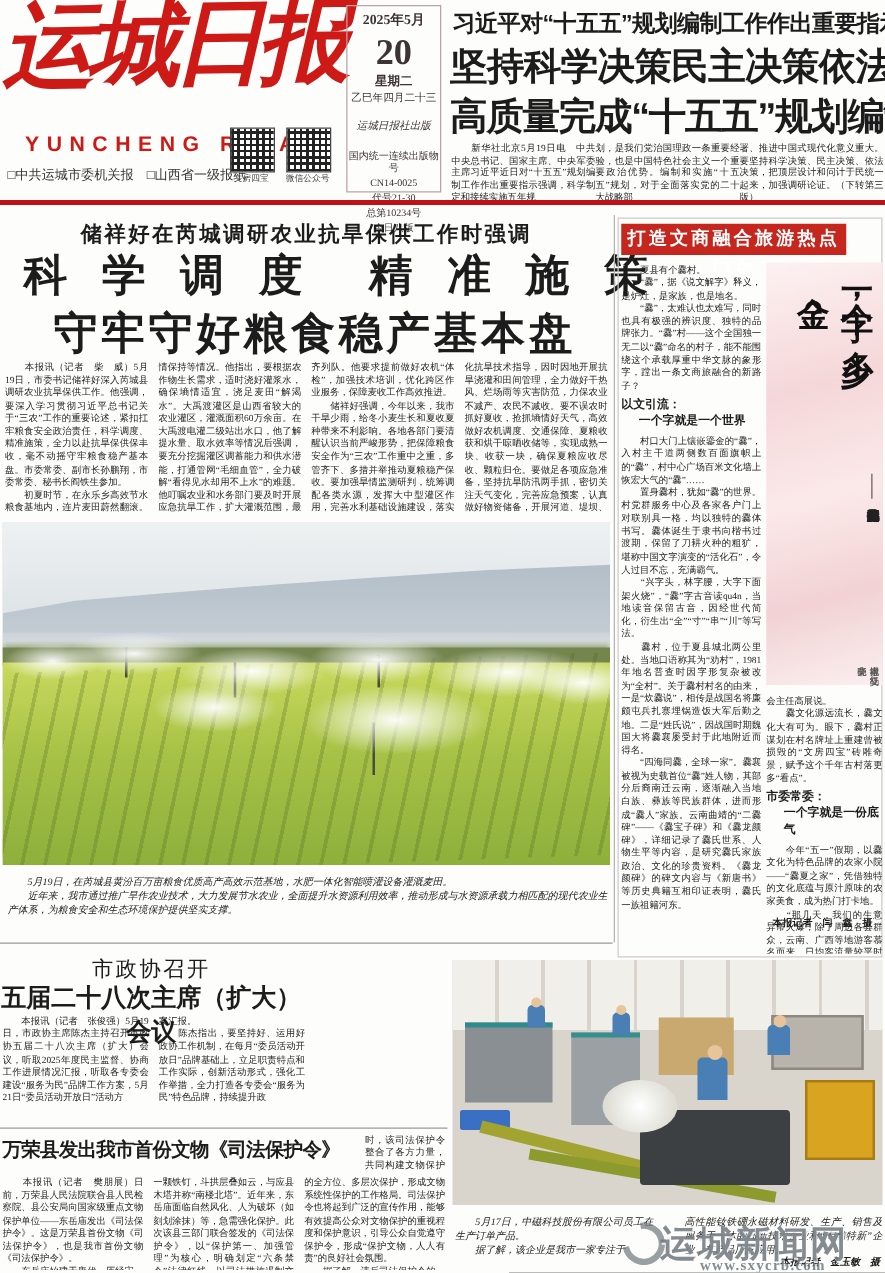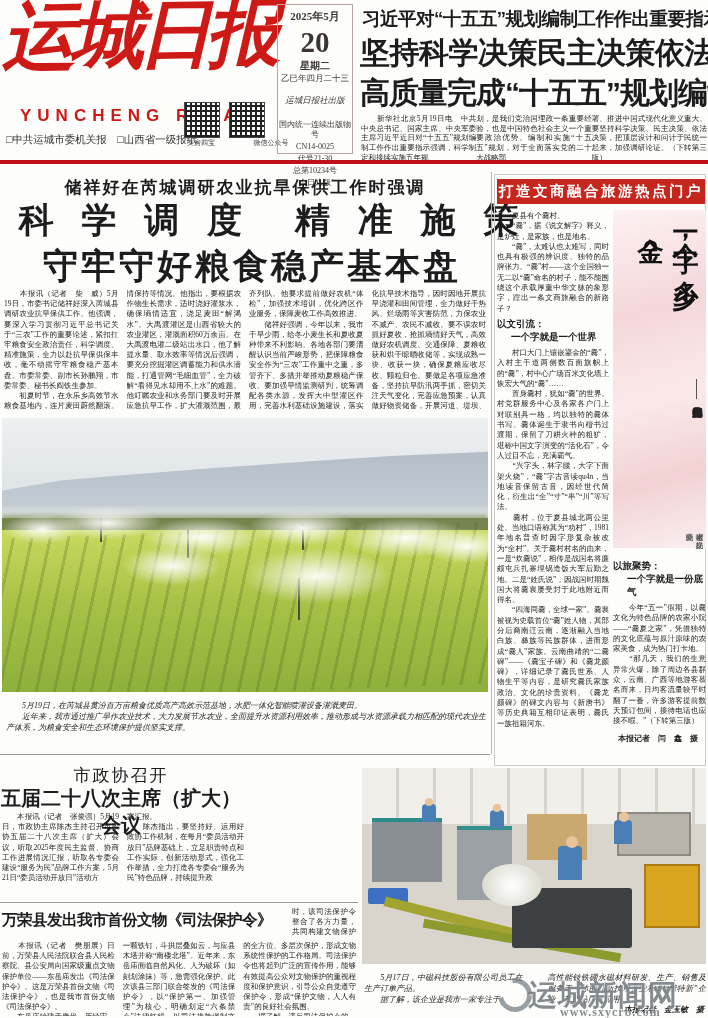--- a/index.html
+++ b/index.html
@@ -57,21 +57,21 @@
   .p1-rows{left:-40px;top:112px;width:580px;height:162px;opacity:.55;
            background:repeating-linear-gradient(104deg,rgba(77,96,30,0) 0 15px,rgba(77,96,30,.45) 15px 18px);
            transform:rotate(-2deg);}
   .mist{position:absolute;background:radial-gradient(ellipse at center,rgba(255,255,255,.95),rgba(255,255,255,0) 70%);}
   .post{position:absolute;width:2px;background:#4c4c3c;}
   
   .caption1{left:6px;top:700px;width:480px;height:46px;font-size:8px;line-height:11px;font-style:italic;overflow:hidden;}
   .cap-credit{right:10px;top:733px;font-size:8px;font-weight:700;}
   
   .side-frame{left:494px;top:174px;width:212px;height:592px;border:1px solid #cfcaca;box-sizing:border-box;}
-  .side-banner{left:497px;top:179px;width:208px;height:25px;background:#c5271e;color:#fff;
+  .side-banner{left:497px;top:179px;width:180px;height:25px;background:#c5271e;color:#fff;
                text-align:center;line-height:25px;font-size:14.5px;font-weight:700;letter-spacing:2.5px;}
   .side-left{left:497px;top:211px;width:112px;height:552px;font-size:7.5px;line-height:10.3px;overflow:hidden;}
   .side-sub{font-weight:700;font-size:9.5px;line-height:13px;margin:4px 0 4px 0;}
   .side-sub .s2{padding-left:14px;}
   .pinkbox{left:613px;top:210px;width:93px;height:338px;
            background:linear-gradient(165deg,#fdf1f1 0%,#f5d7d9 30%,#fbe9e9 55%,#f2d2d4 78%,#fbefef 100%);
            writing-mode:vertical-rl;display:flex;justify-content:flex-start;padding:8px 2px;box-sizing:border-box;}
   .v-title{font-size:26px;font-weight:900;letter-spacing:4px;color:#111;
            font-family:"Liberation Sans","DejaVu Sans",sans-serif;}
   .v-sub{font-size:10px;font-weight:700;color:#222;margin-top:88px;margin-left:4px;}
@@ -113,21 +113,21 @@
 
 <div class="page">
 
   <div class="abs mast-title">运城日报</div>
   <div class="abs pinyin sans">YUNCHENG  RIBAO</div>
   <div class="abs affil">□中共运城市委机关报　□山西省一级报纸</div>
 
   <div class="abs qr" style="left:184px;top:102px;"></div>
   <div class="abs qr-label" style="left:181px;top:138px;">文房四宝</div>
   <div class="abs qr" style="left:229px;top:102px;"></div>
-  <div class="abs qr-label" style="left:226px;top:138px;margin-left:25px;">微信公众号</div>
+  <div class="abs qr-label" style="left:226px;top:138px;">微信公众号</div>
 
   <div class="abs datebox">
     <div class="d-ym">2025年5月</div>
     <div class="d-day">20</div>
     <div class="d-week">星期二</div>
     <div class="d-lunar">乙巳年四月二十三</div>
     <div class="d-pub">运城日报社出版</div>
     <div class="d-small d-issn-label">国内统一连续出版物号</div>
     <div class="d-small">CN14-0025</div>
     <div class="d-small">代号21-30</div>
@@ -205,22 +205,24 @@
 　　“四海同爨，全球一家”。爨襄被视为史载首位“爨”姓人物，其部分后裔南迁云南，逐渐融入当地白族、彝族等民族群体，进而形成“爨人”家族。云南曲靖的“二爨碑”——《爨宝子碑》和《爨龙颜碑》，详细记录了爨氏世系、人物生平等内容，是研究爨氏家族政治、文化的珍贵资料。《爨龙颜碑》的碑文内容与《新唐书》等历史典籍互相印证表明，爨氏一族祖籍河东。</div>
   </div>
 
   <div class="abs pinkbox">
     <span class="v-title">一个字，多少金？</span>
     <span class="v-sub">——夏县探路爨文化特色旅游品牌</span>
     <span class="v-byline">本报记者　杨红义　柴晓亮</span>
   </div>
 
   <div class="abs side-right">
+    <div class="just pre">会主任高展说。
+　　爨文化源远流长，爨文化大有可为。眼下，爨村正谋划在村名牌址上重建曾被损毁的“文房四宝”砖雕奇景，赋予这个千年古村落更多“看点”。</div>
     <div class="side-sub">
-      <div>以旅聚势：</div>
+      <div>市委常委：</div>
       <div class="s2">一个字就是一份底气</div>
     </div>
     <div class="just pre">　　今年“五一”假期，以爨文化为特色品牌的农家小院——“爨夏之家”，凭借独特的文化底蕴与原汁原味的农家美食，成为热门打卡地。
 　　“那几天，我们的生意异常火爆，除了周边各县群众，云南、广西等地游客慕名而来，日均客流量较平时翻了一番，许多游客提前数天预订包间，接待电话也应接不暇。”（下转第三版）</div>
   </div>
 
   <div class="abs c-h1 sans">市政协召开</div>
   <div class="abs c-h2 sans">五届二十八次主席（扩大）会议</div>
   <div class="abs c-cols">
     <div class="just pre">　　本报讯（记者　张俊强）5月19日，市政协主席陈杰主持召开市政协五届二十八次主席（扩大）会议，听取2025年度民主监督、协商工作进展情况汇报，听取各专委会建设“服务为民”品牌工作方案，5月21日“委员活动开放日”活动方</div>

